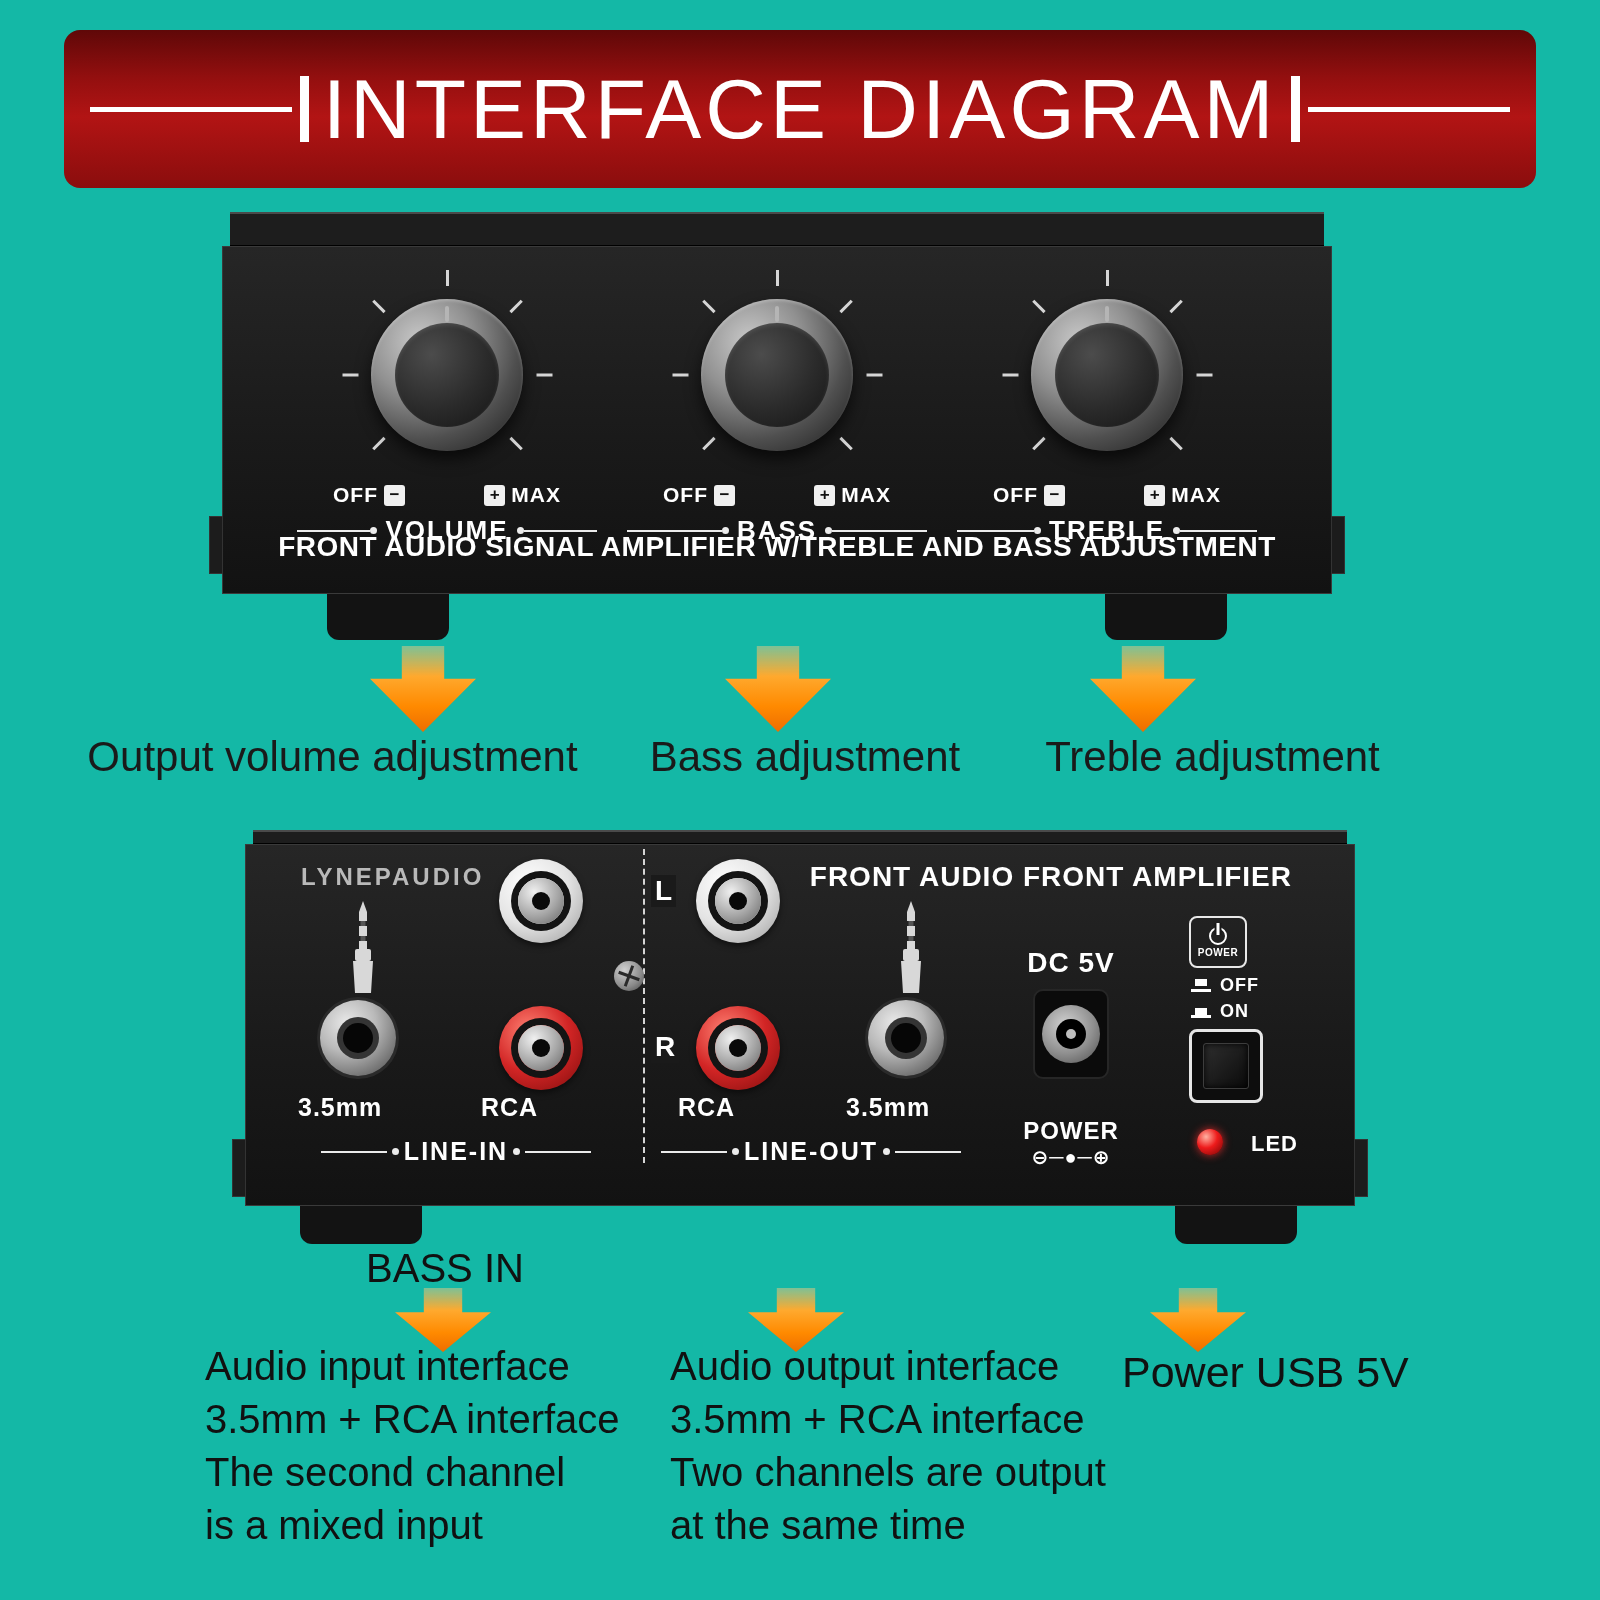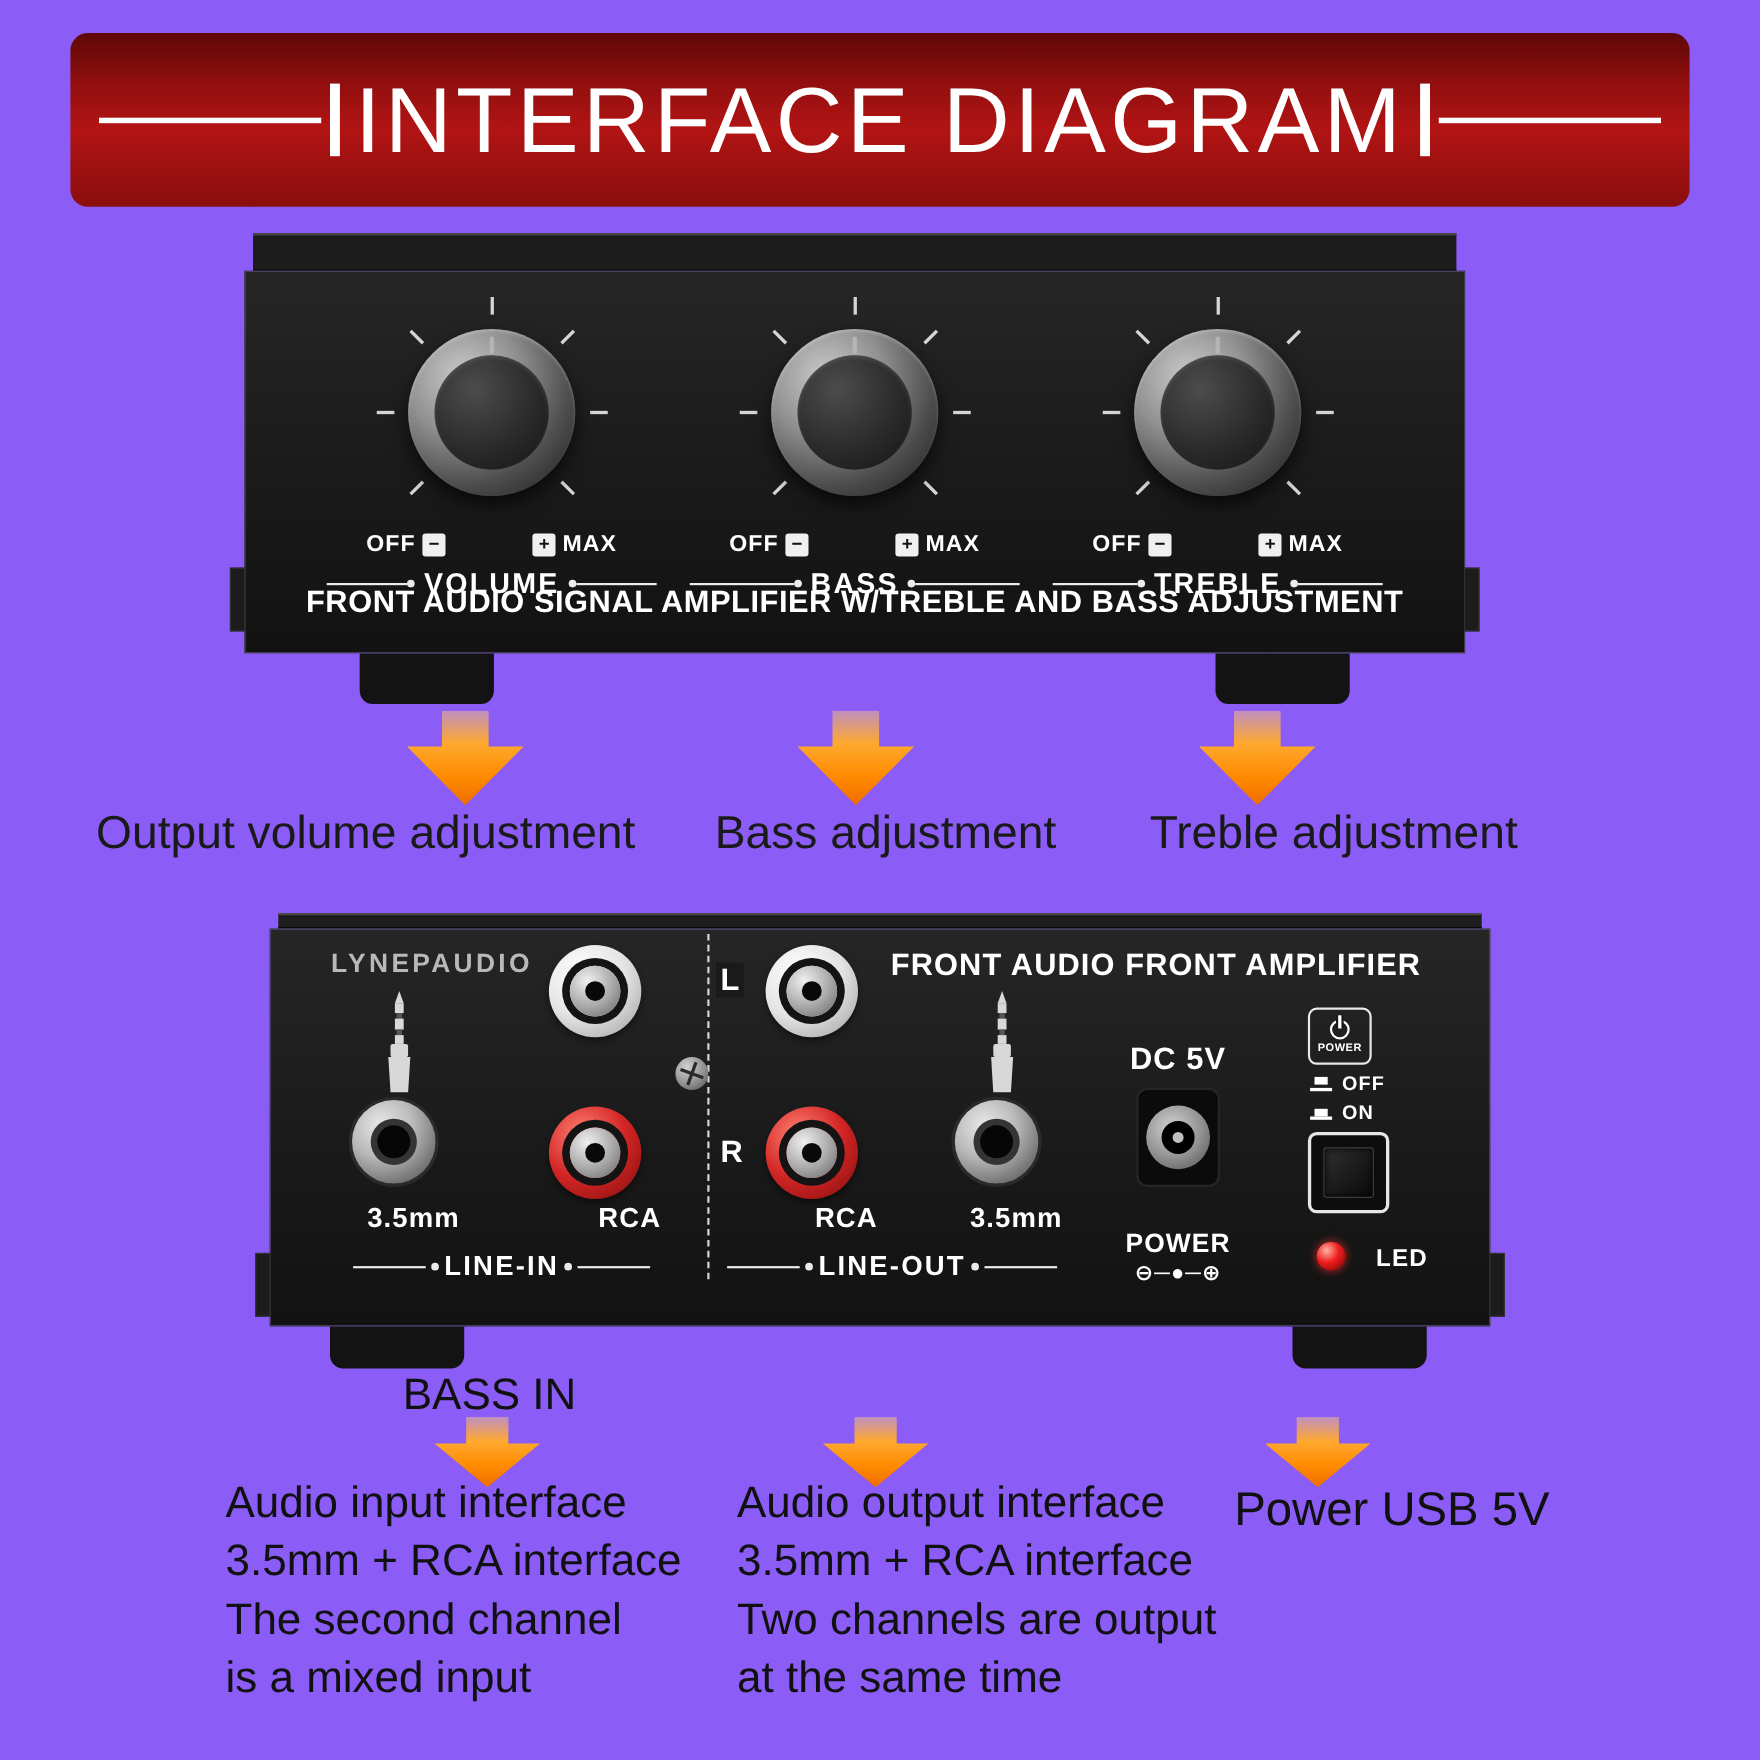--- a/index.html
+++ b/index.html
@@ -1,17 +1,17 @@
 <!DOCTYPE html>
 <html><head>
 <meta charset="utf-8">
 <style>
   * { box-sizing: border-box; margin: 0; padding: 0; }
   body { font-family: "Liberation Sans", "DejaVu Sans", sans-serif; background:#fff; }
-  .page { position:relative; width:1600px; height:1600px; background:#8b5cf6; overflow:hidden; }
+  .page { position:relative; width:1600px; height:1600px; background:#14b8a6; overflow:hidden; }
 
   
   .banner { position:absolute; left:64px; top:30px; width:1472px; height:158px; border-radius:16px;
     background: linear-gradient(180deg,#5f0808 0%, #930f0f 30%, #b21414 55%, #8a0d0d 100%);
     display:flex; align-items:center; padding:0 26px; }
   .banner-line { flex:1; height:5px; background:#fff; }
   .banner-bar { width:9px; height:66px; background:#fff; margin:0 8px; flex:0 0 auto; }
   .banner-title { color:#fff; font-size:84px; font-weight:400; letter-spacing:4px; white-space:nowrap; margin:0 6px; }
 
   
@@ -65,21 +65,21 @@
   .jack35 { position:absolute; width:76px; height:76px; border-radius:50%;
     background: radial-gradient(circle at 35% 30%, #e9e9e9, #b9b9b9 40%, #6f6f6f 78%, #3c3c3c);
     box-shadow: 0 0 0 3px #2a2a2a; }
   .jack-hole { position:absolute; left:50%; top:50%; transform:translate(-50%,-50%); width:30px; height:30px; border-radius:50%; background:#060606; box-shadow: 0 0 0 6px #343434; }
   .rca { position:absolute; width:84px; height:84px; border-radius:50%; box-shadow: 0 3px 6px rgba(0,0,0,0.5); }
   .rca.white { background: radial-gradient(circle at 35% 30%, #ffffff, #e3e3e3 50%, #a9a9a9 90%); }
   .rca.red { background: radial-gradient(circle at 35% 30%, #ff8072, #d22525 50%, #8c1010 92%); }
   .rca .metal { position:absolute; left:50%; top:50%; transform:translate(-50%,-50%); width:46px; height:46px; border-radius:50%;
     background: radial-gradient(circle at 35% 30%, #f0f0f0, #a6a6a6 55%, #636363); box-shadow: 0 0 0 7px #141414; }
   .rca .hole { position:absolute; left:50%; top:50%; transform:translate(-50%,-50%); width:18px; height:18px; border-radius:50%; background:#090909; }
-  .port-label { position:absolute; color:#fff; font-weight:bold; font-size:25px; text-align:right; letter-spacing:1px; }
+  .port-label { position:absolute; color:#fff; font-weight:bold; font-size:25px; text-align:left; letter-spacing:1px; }
   .divider { position:absolute; width:0; border-left:2px dashed #d5d5d5; }
   .chan-label { position:absolute; color:#fff; font-weight:bold; font-size:28px; background:#1a1a1a; padding:0 4px; }
   .screw { position:absolute; width:30px; height:30px; border-radius:50%; background: radial-gradient(circle at 35% 30%, #d0d0d0, #8a8a8a 60%, #474747); }
   .screw::before, .screw::after { content:''; position:absolute; left:50%; top:50%; background:#2a2a2a; }
   .screw::before { width:22px; height:3px; transform:translate(-50%,-50%) rotate(20deg); }
   .screw::after { width:3px; height:22px; transform:translate(-50%,-50%) rotate(20deg); }
   .group-row { position:absolute; display:flex; align-items:center; }
   .g-line { flex:1; height:2px; background:#eaeaea; }
   .g-dot { width:7px; height:7px; border-radius:50%; background:#eaeaea; margin:0 5px; flex:0 0 auto; }
   .g-txt { color:#fff; font-size:25px; font-weight:bold; letter-spacing:2px; }

